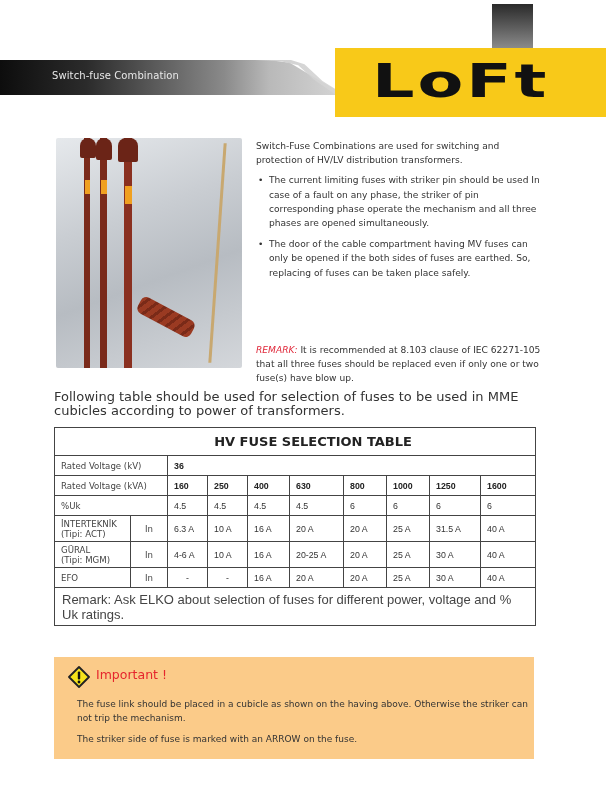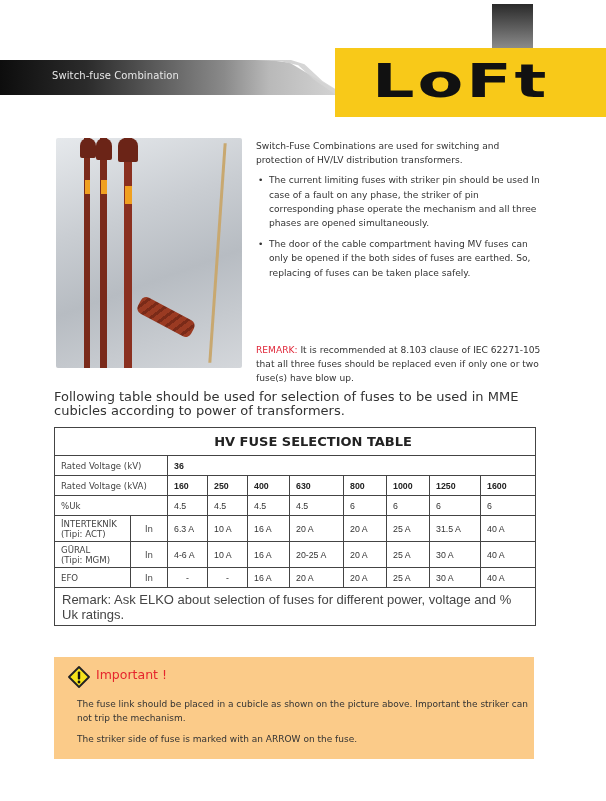--- a/index.html
+++ b/index.html
@@ -51,21 +51,21 @@
   .photo .label { position:absolute; background:#f0a020; }
   .photo .bellow { position:absolute; background: repeating-linear-gradient(115deg, #9a3a22 0 5px, #7a2a18 5px 8px); transform: rotate(28deg); border-radius: 6px; }
   .photo .rail { position:absolute; background:#c8a870; }
   
   .intro { left: 256px; top: 139px; width: 290px; font-size: 9.1px; line-height: 14.2px; color: #333; }
   .intro p { margin: 0 0 6px 0; }
   .intro ul { margin: 1px; padding: 0; list-style: none; }
   .intro li { position: relative; padding-left: 12px; margin-bottom: 7px; }
   .intro li::before { content: "•"; position: absolute; left: 1px; top: 0; color: #333; }
   .remark { left: 256px; top: 343px; width: 290px; font-size: 9.1px; line-height: 14.2px; color: #333; }
-  .remark .rk { color: #e0283a; }
+  .remark .rk { color: #e0283a; font-style: italic; }
   .following { left: 54px; top: 390px; width: 480px; font-size: 13px; line-height: 14.2px; color: #333; }
   
   .fuse-table {
     position: absolute; left: 54px; top: 427px; width: 481px;
     border-collapse: collapse; font-size: 8.8px; color: #333;
     font-family: "Liberation Sans", sans-serif;
     table-layout: fixed;
   }
   .fuse-table td { border: 1px solid #444; padding: 0 6px; vertical-align: middle; }
   .fuse-table .title-cell {
@@ -214,15 +214,15 @@
 <div class="abs important"></div>
 <div class="abs warn-icon">
   <svg width="22" height="22" viewBox="0 0 22 22">
     <polygon points="11,1 21,11 11,21 1,11" fill="#f6e21a" stroke="#222" stroke-width="1.8" stroke-linejoin="round"></polygon>
     <rect x="9.8" y="5.5" width="2.4" height="8" rx="1" fill="#111"></rect>
     <circle cx="11" cy="16" r="1.4" fill="#111"></circle>
   </svg>
 </div>
 <div class="abs important-title">Important !</div>
 <div class="abs important-text">
-  <p>The fuse link should be placed in a cubicle as shown on the picture above. Important the striker can not trip the mechanism.</p>
+  <p>The fuse link should be placed in a cubicle as shown on the having above. Otherwise the striker can not trip the mechanism.</p>
   <p>The striker side of fuse is marked with an ARROW on the fuse.</p>
 </div>
 
 </body></html>

